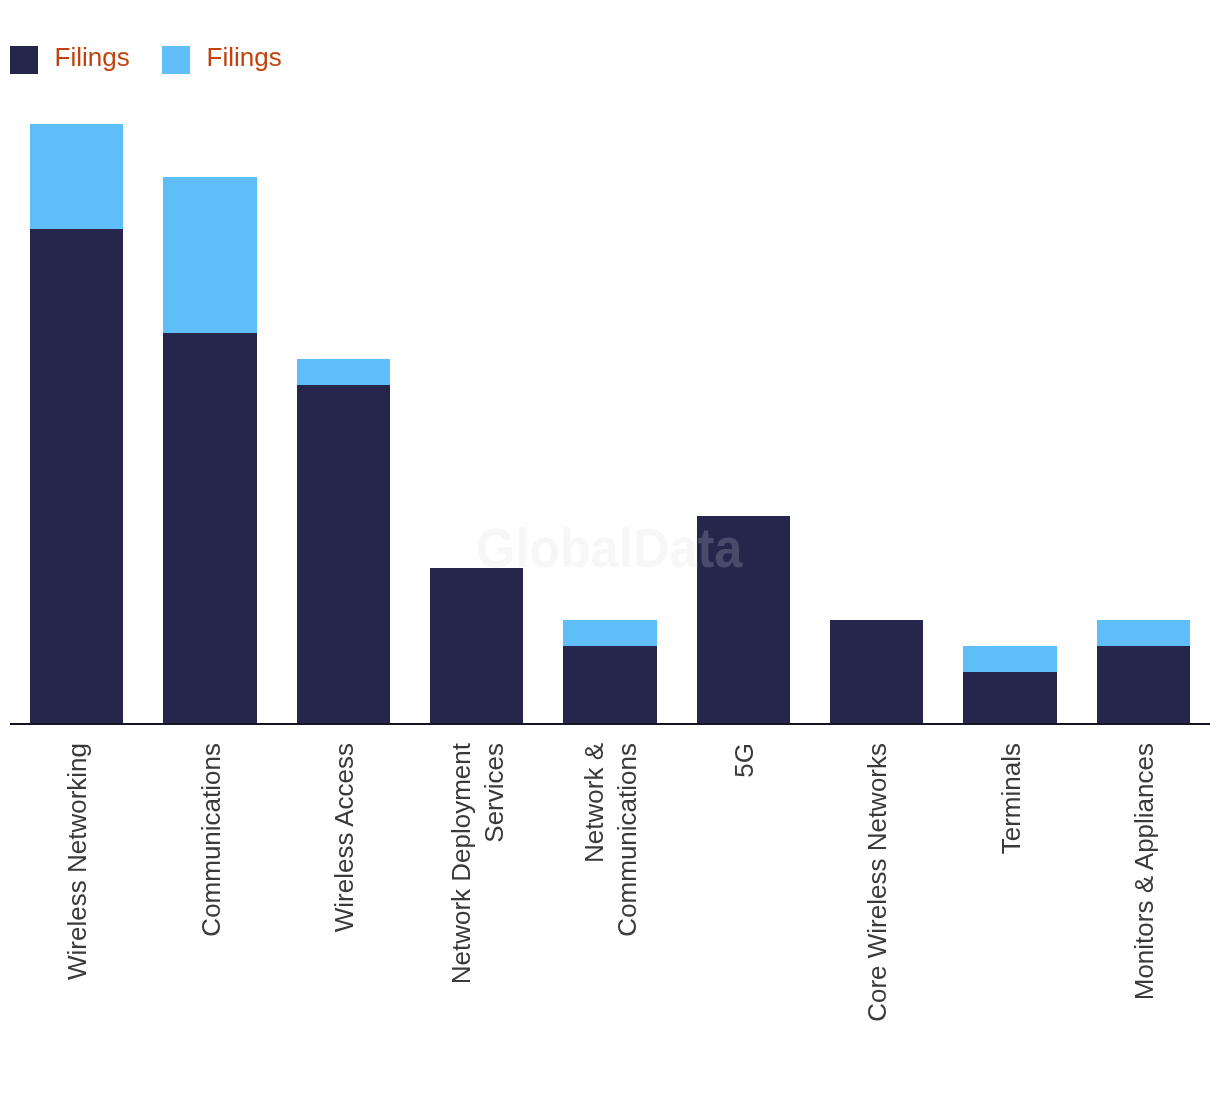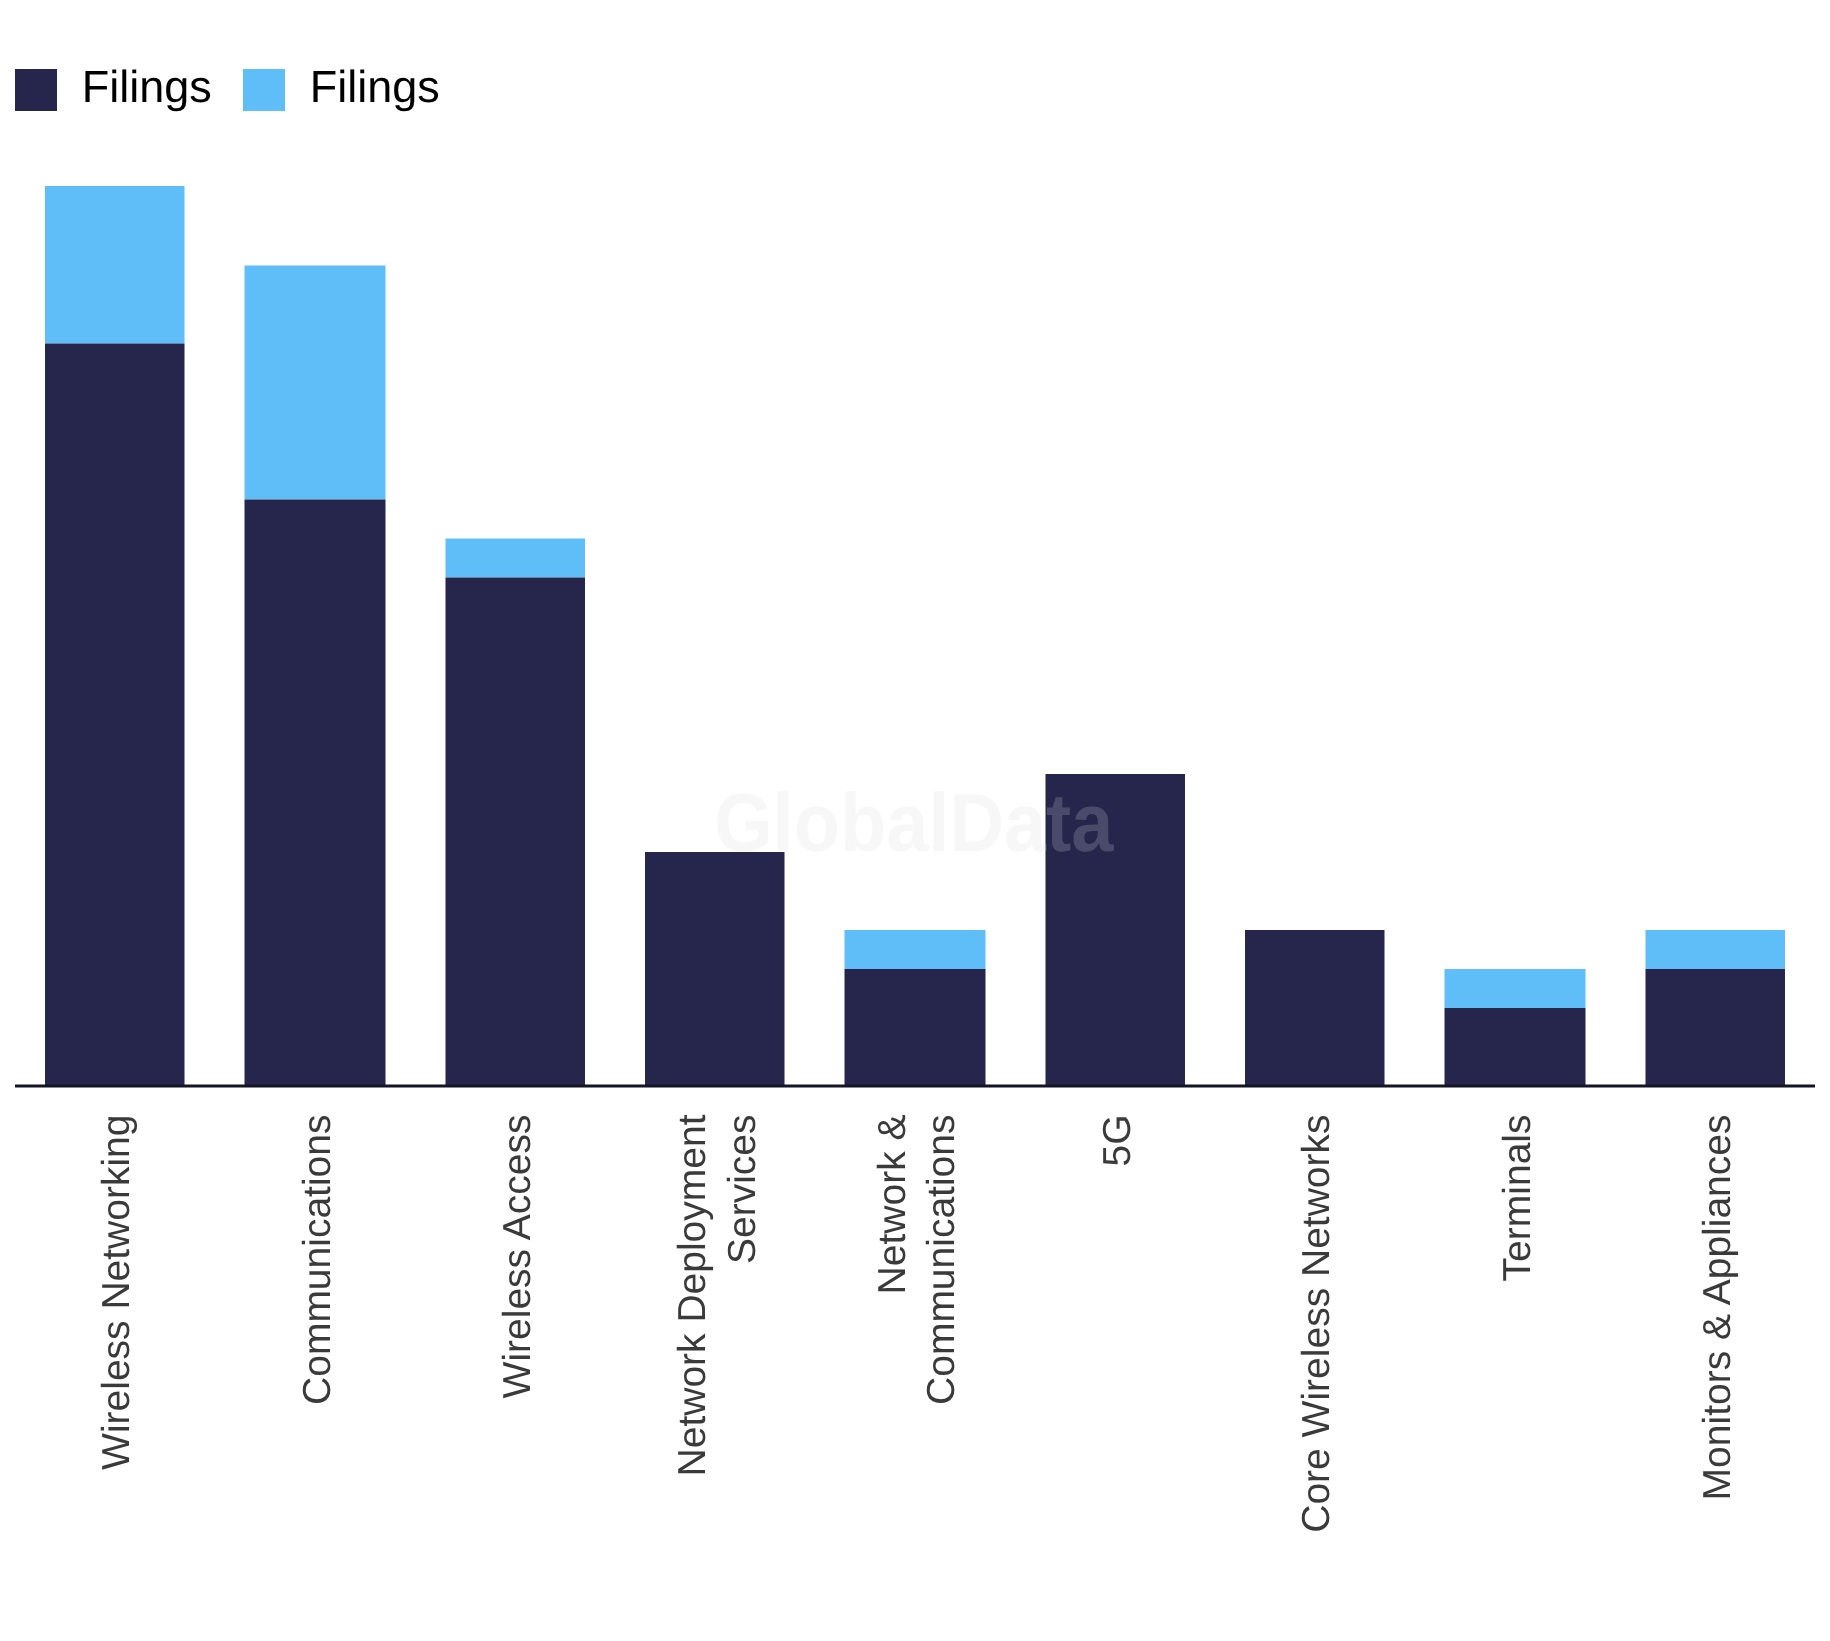--- a/index.html
+++ b/index.html
@@ -15,22 +15,22 @@
 
   
   .legend, .xlabels, .watermark { filter:opacity(100%); }
 
   
   .legend { position:absolute; left:0; top:0; width:1220px; height:100px; }
   .legend-item { position:absolute; top:46px; height:28px; }
   .legend-swatch { position:absolute; left:0; top:0; width:28px; height:28px; }
   .legend-label {
     position:absolute; left:44.5px; top:-3.8px;
-    font-size:30px; line-height:normal; white-space:nowrap;
-    color:#000000;
+    font-size:26px; line-height:normal; white-space:nowrap;
+    color:#c2410c;
   }
 
   
   .plot { position:absolute; left:10px; top:0; width:1200px; height:724.04px; }
   .bar-group { position:absolute; }
   .bar-segment { position:absolute; left:0; width:100%; }
 
   .axis-line {
     position:absolute; left:10px; top:723px; width:1200px; height:2px;
     background:#141527;

